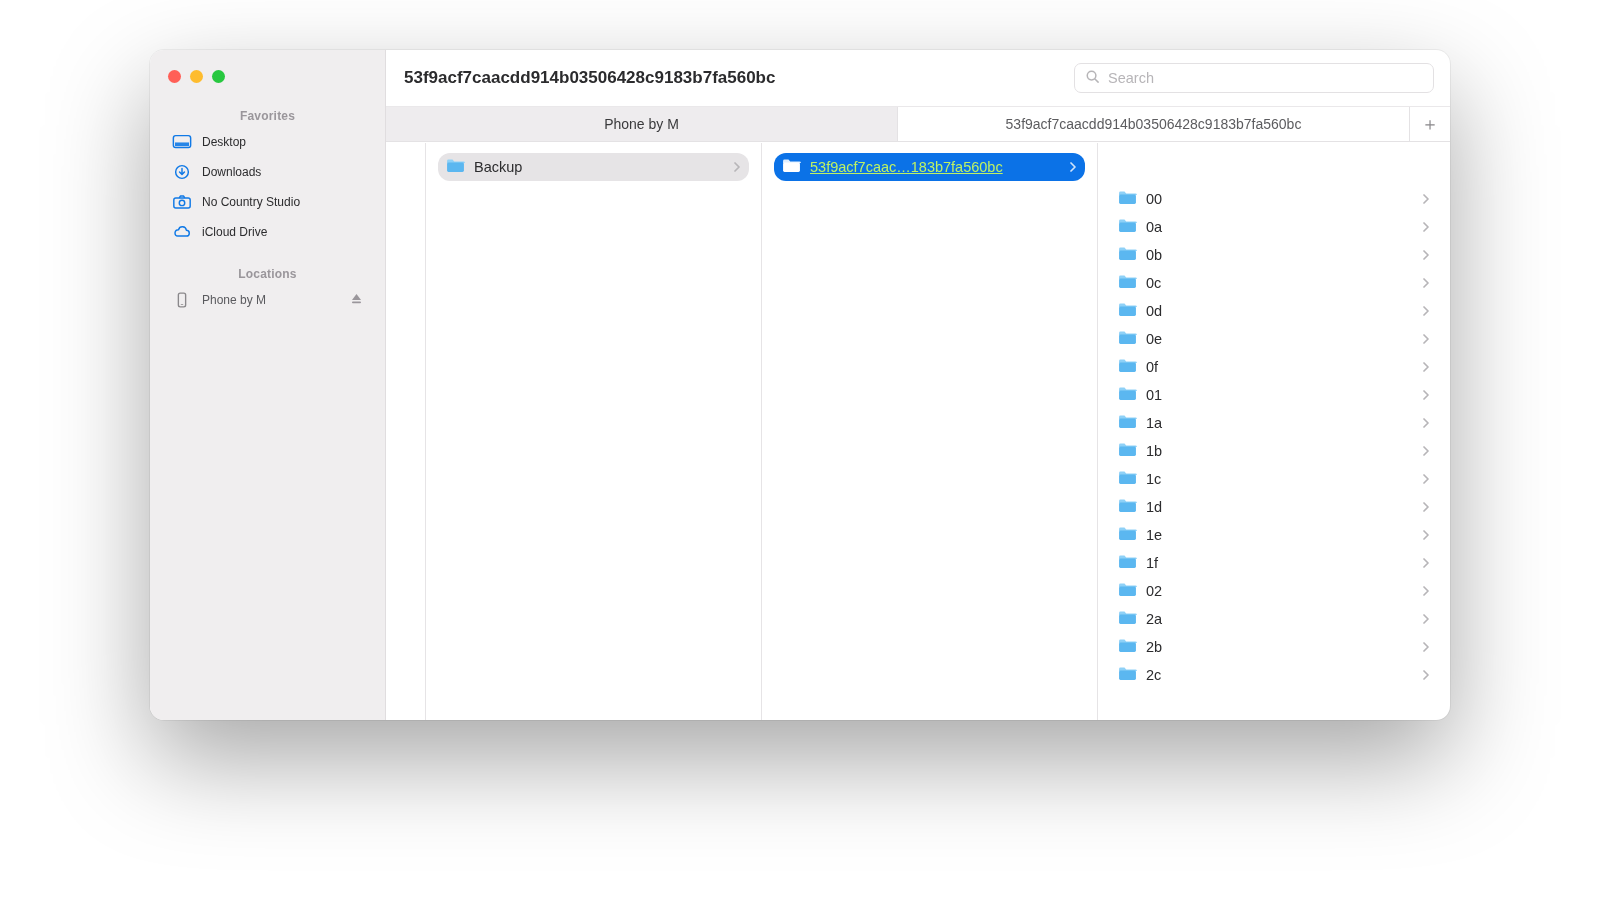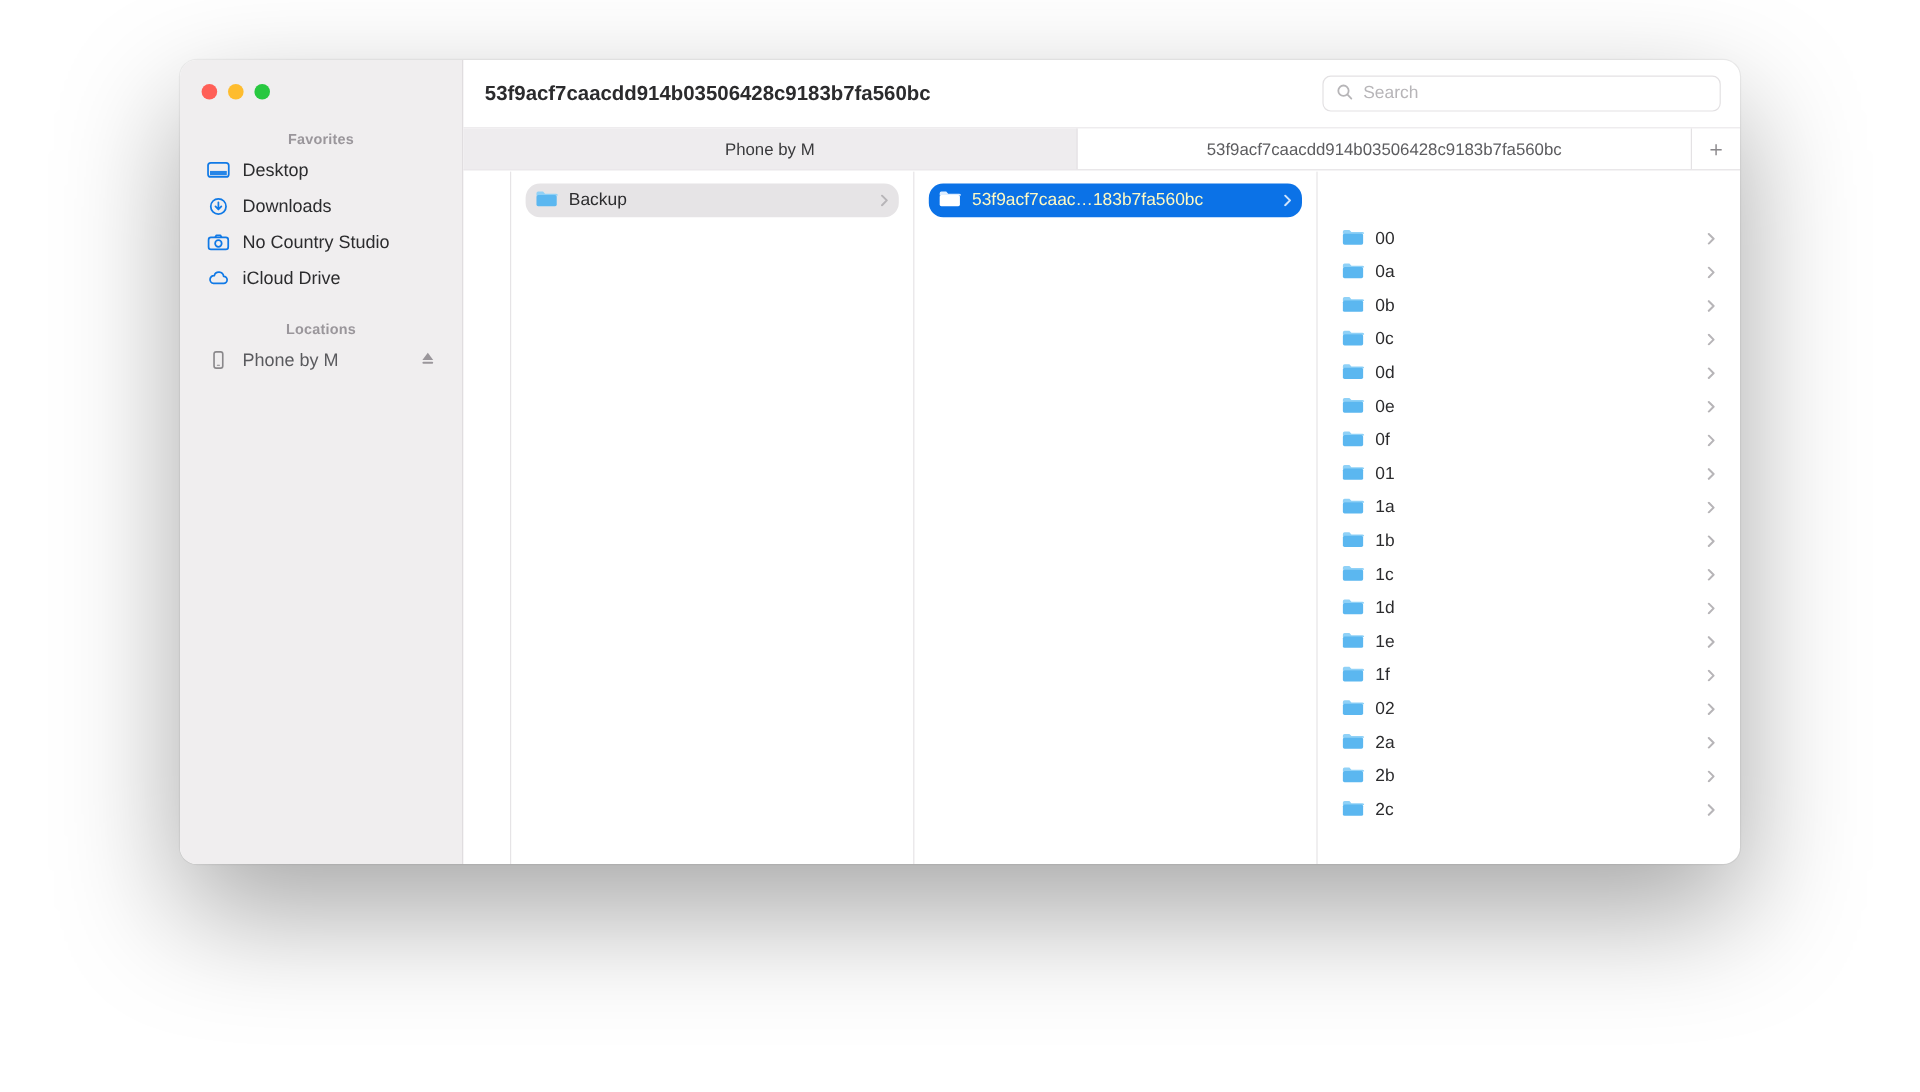--- a/index.html
+++ b/index.html
@@ -45,21 +45,21 @@
   .dot.green { background:#28c840; }
   .section-label {
     font-size: 12px; font-weight: 600; color: #9a969b;
     padding: 6px 10px 4px 10px;
     letter-spacing: .2px;
     text-align: center;
   }
   .side-item {
     display: flex; align-items: center; gap: 10px;
     padding: 6px 10px; border-radius: 6px;
-    font-size: 15px; color: #2c2c2e; cursor: default;
+    font-size: 12px; color: #2c2c2e; cursor: default;
   }
   .side-item .icon { width: 20px; height: 18px; display:flex; align-items:center; justify-content:center; }
   .side-item .icon svg { width: 20px; height: 18px; }
   .side-item.location { color:#5a5a5e; }
   .eject { margin-left:auto; color:#9a969b; }
   .section-gap { height: 14px; }
 
   
   .main {
     flex: 1 1 auto;
@@ -72,21 +72,21 @@
     display: flex; align-items: center;
     padding: 0 16px 0 18px;
     gap: 16px;
   }
   .title {
     font-size: 17px; font-weight: 700; color:#2b2b2d;
     white-space: nowrap; overflow: hidden; text-overflow: ellipsis;
     flex: 1 1 auto;
   }
   .search {
-    width: 332px; height: 30px;
+    width: 360px; height: 30px;
     border: 1px solid #e3e1e3; border-radius: 7px;
     display: flex; align-items: center; gap: 8px;
     padding: 0 10px; color:#9b999c;
     flex: 0 0 auto;
   }
   .search svg { width:15px; height:15px; opacity:.7; }
   .search input {
     border:none; outline:none; background:transparent;
     font-size:14.5px; color:#555; width:100%;
   }
@@ -136,21 +136,21 @@
   .row {
     height: 28px; border-radius: 12px;
     display:flex; align-items:center; gap:9px;
     padding: 0 8px; font-size:14.5px; color:#2c2c2e;
     cursor: default;
     white-space: nowrap;
   }
   .row .label { flex:1 1 auto; overflow:hidden; text-overflow:ellipsis; }
   .row .chev { color:#b7b5b8; font-size:14px; }
   .row.hl-gray { background:#e6e4e6; }
-  .row.hl-blue { background:#0b72e7; color:#fef9c3; }
+  .row.hl-blue { background:#0b72e7; color:#bef264;text-decoration:underline; }
   .row.hl-blue .chev { color:#cfe3fb; }
   .row.hl-blue .folder-fill { fill:#ffffff; }
   .row.hl-blue .folder-tab { fill:#dfeeff; }
 
   .folder { width:19px; height:15px; flex:0 0 auto; }
   .folder .folder-tab { fill:#8fd1f7; }
   .folder .folder-fill { fill:#5bb7f0; }
 
   
   .col3 { padding-bottom:0;margin-top:32px; }

